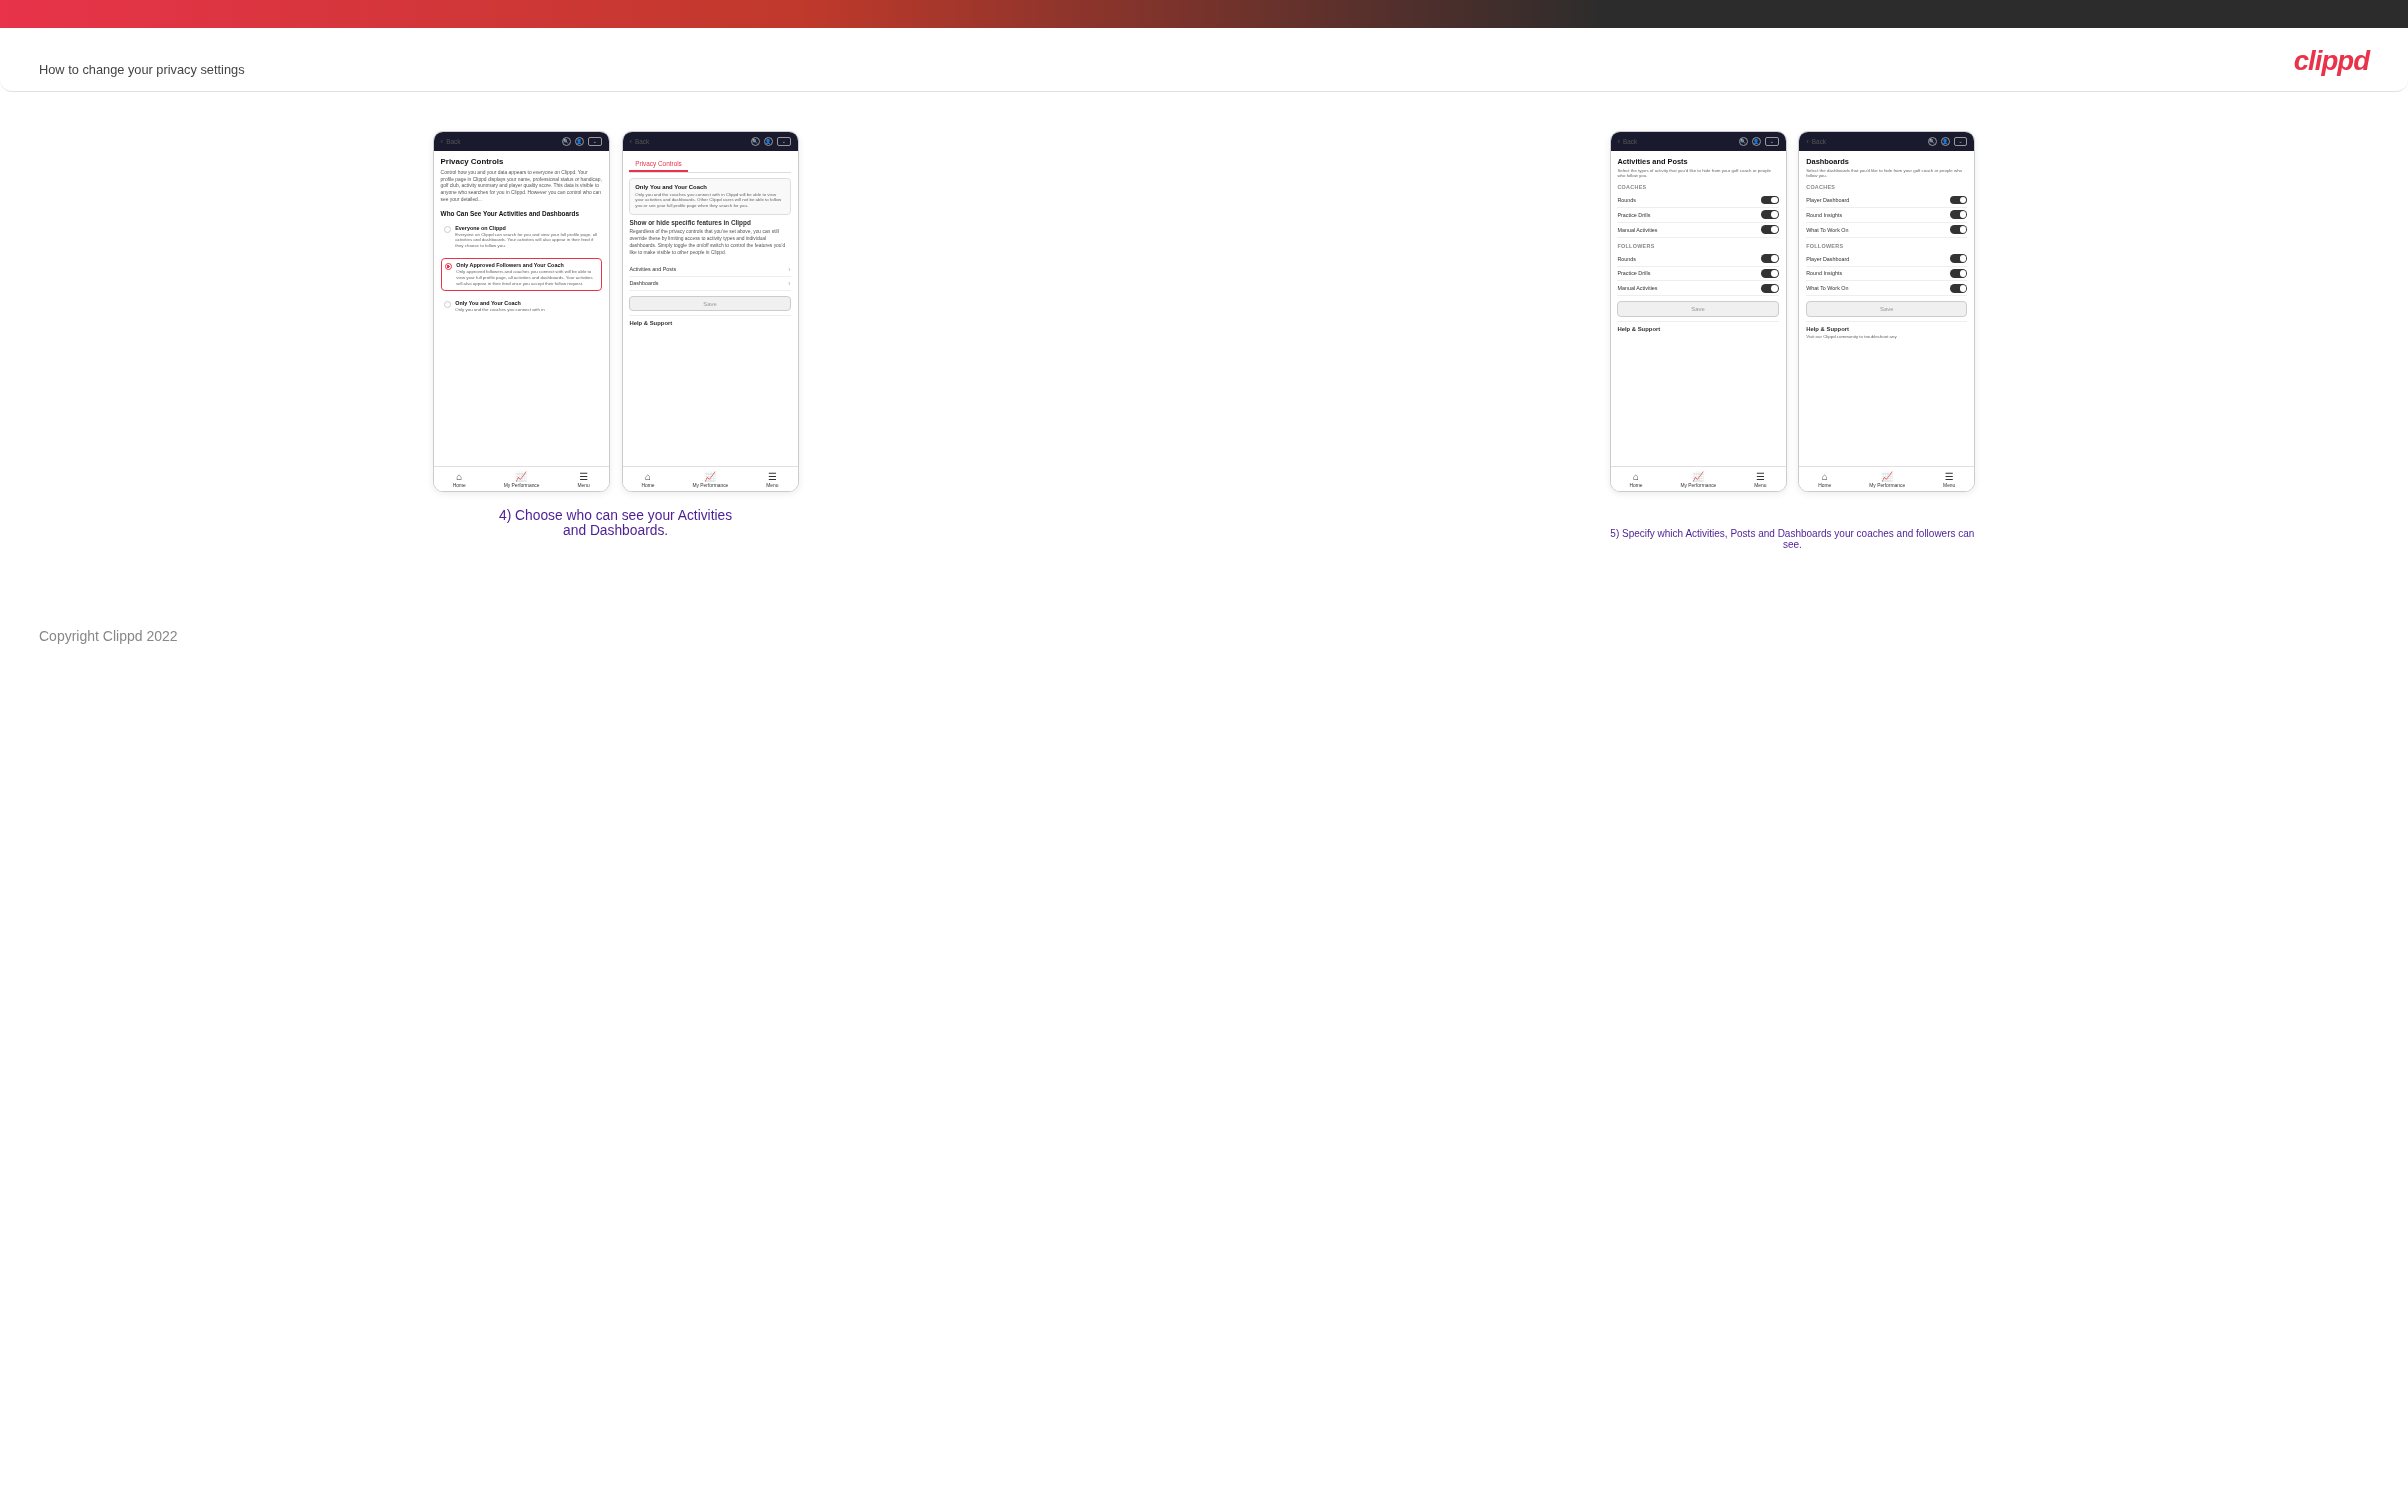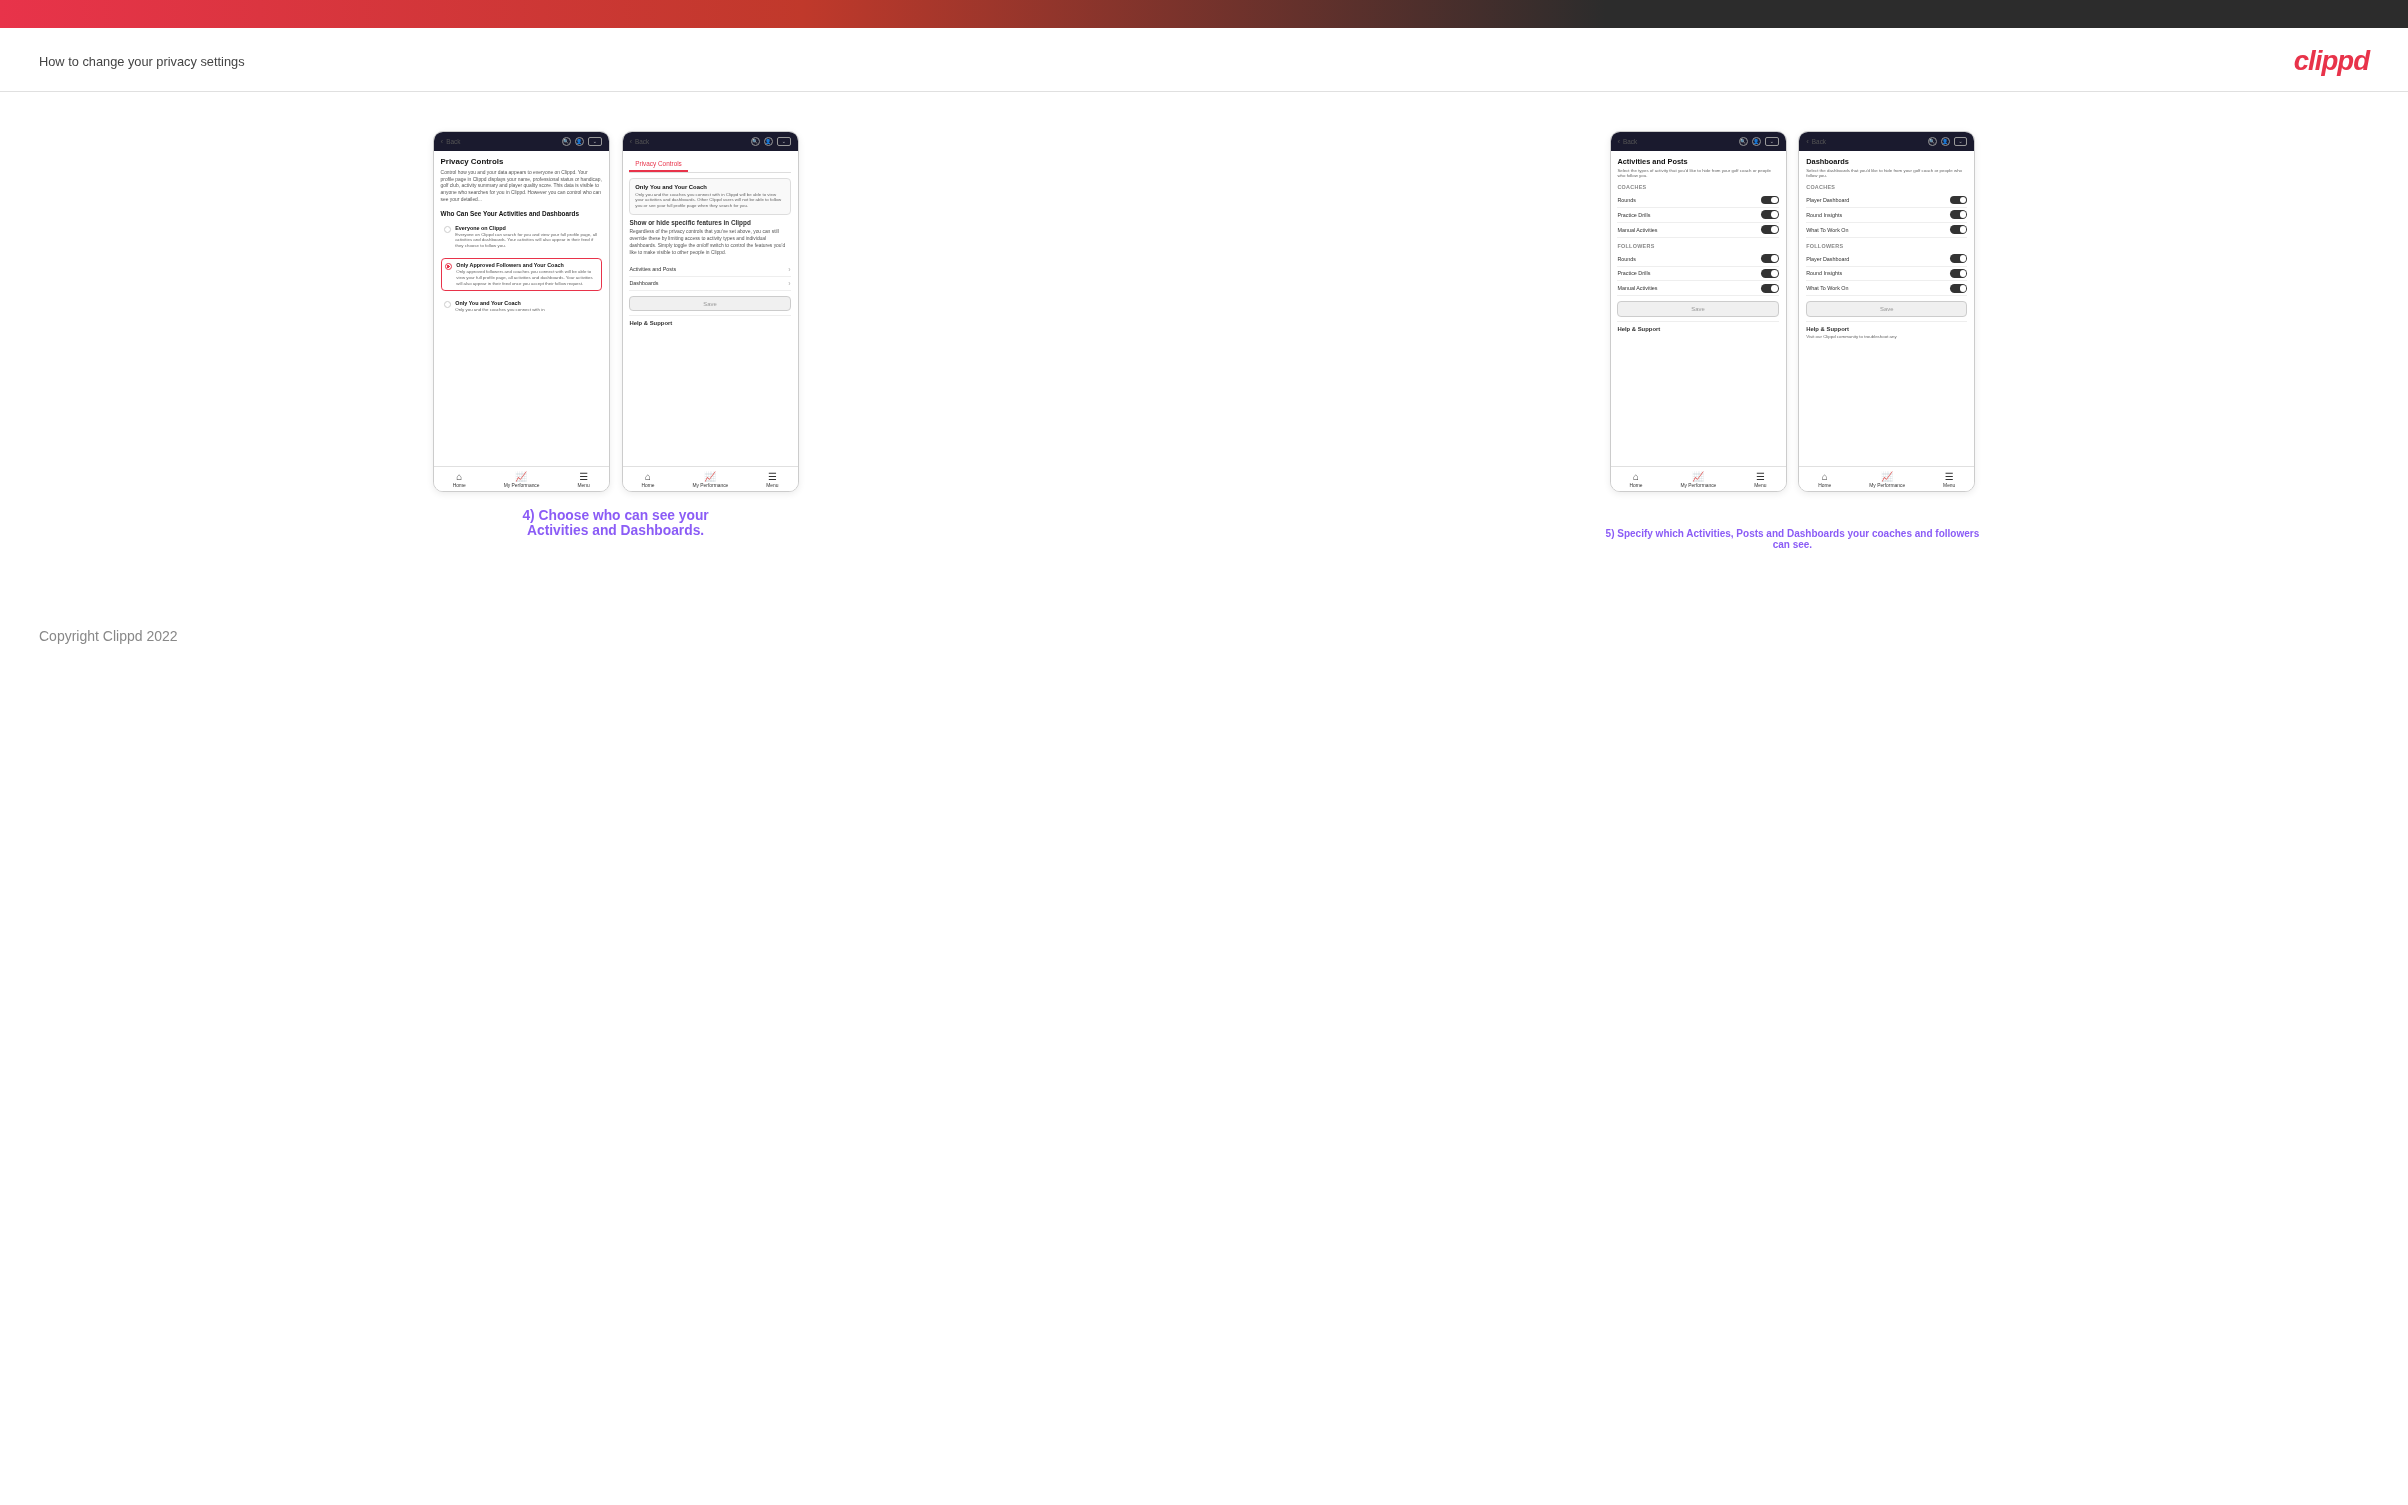--- a/index.html
+++ b/index.html
@@ -6,24 +6,25 @@
     body { font-family: -apple-system, BlinkMacSystemFont, 'Segoe UI', Arial, sans-serif; background: #fff; color: #222; }
 
     .top-bar {
       height: 27.6px;
       background: linear-gradient(to right, #e8334a, #c0392b, #2c2c2c, #2c2c2c);
       width: 100%;
     }
 
     .header {
       display: flex;
-      align-items: center;
+      align-items: flex-end;
       justify-content: space-between;
       padding: 17.7px 39px 13.8px 39px;
       border-bottom: 1.5px solid #e0e0e0;
+      border-radius: 12px;
     }
 
     .breadcrumb {
       font-size: 12.8px;
       color: #444;
     }
 
     .logo {
       font-size: 27.6px;
       font-weight: 900;
@@ -368,22 +369,22 @@
     .dashboards-desc {
       font-size: 4.4px;
       color: #666;
       line-height: 1.3;
       margin-bottom: 4.9px;
     }
 
     .caption {
       text-align: center;
       font-size: 13.8px;
-      font-weight: 700;
-      color: #8b5cf6;
+      font-weight: 400;
+      color: #4c1d95;
       margin-top: 15.8px;
       max-width: 236px;
     }
 
     .caption-large {
       font-size: 10px;
       max-width: 374px;
       margin-top: 36px;
     }
 

